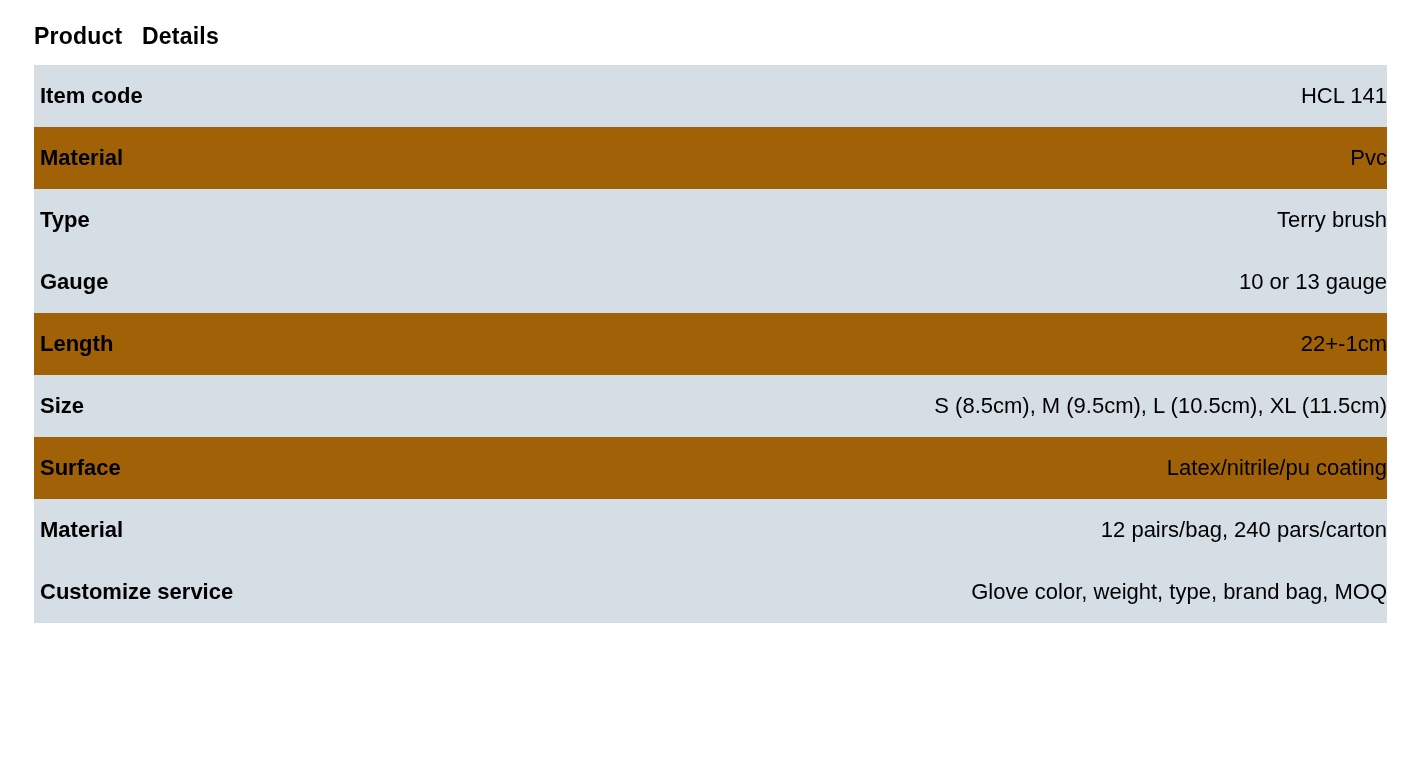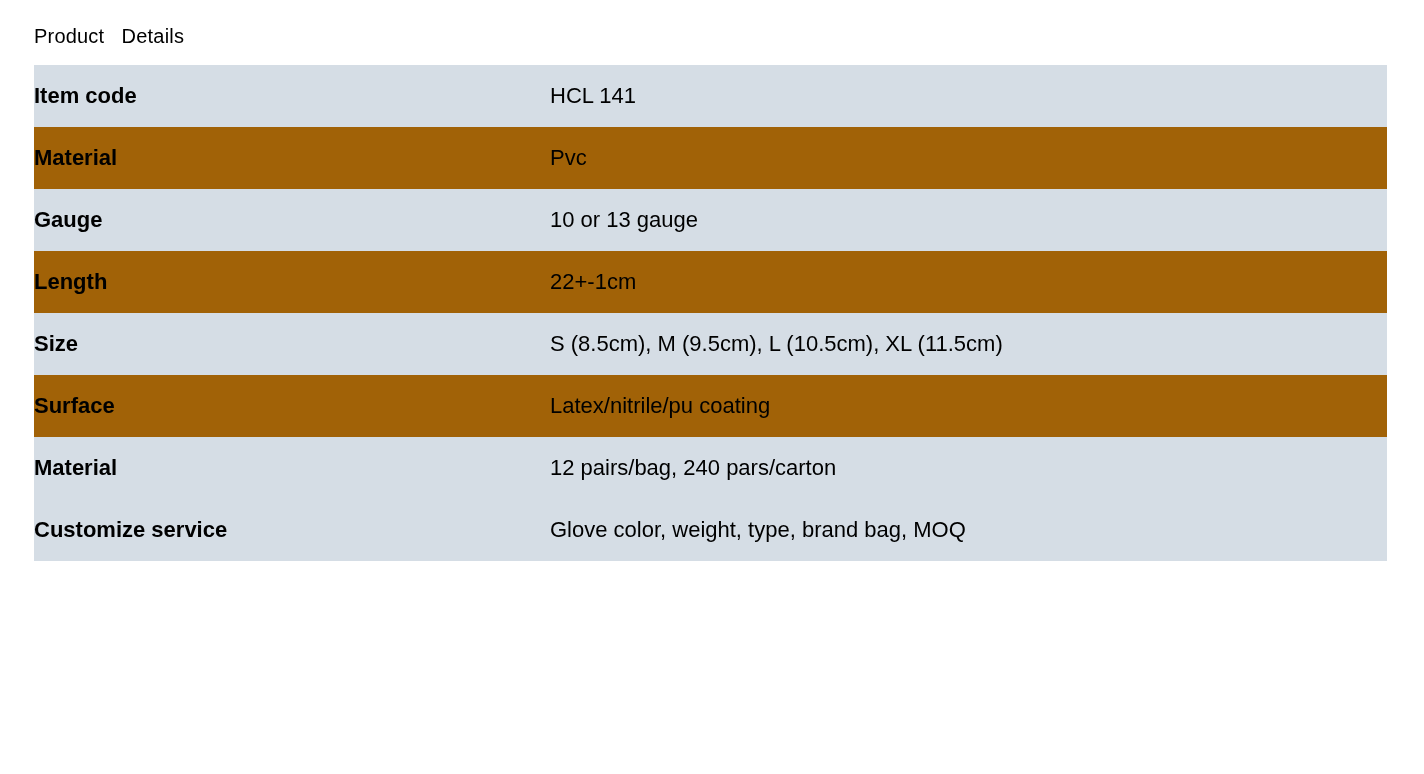--- a/index.html
+++ b/index.html
@@ -15,22 +15,22 @@
     overflow: hidden;
   }
   .page {
     width: 1424px;
     height: 774px;
     box-sizing: border-box;
     padding: 0;
     position: relative;
   }
   .page-title {
-    font-size: 20px;
-    font-weight: normal;
+    font-size: 23px;
+    font-weight: bold;
     letter-spacing: 0.2px;
     margin: 16px 0 0 34px;
     line-height: 40px;
     white-space: pre;
   }
   .spec-table {
     width: 1353px;
     margin: 9px 0 0 34px;
     border-collapse: collapse;
     table-layout: fixed;
@@ -46,24 +46,26 @@
   }
   .spec-table td {
     padding: 0;
     vertical-align: middle;
     font-size: 22px;
     line-height: 28px;
   }
   .spec-table td.label {
     width: 512px;
     font-weight: bold;
+    padding-left: 6px;
   }
   .spec-table td.value {
     font-weight: normal;
     padding-left: 4px;
+    text-align: right;
   }
 </style>
 </head>
 <body>
 
 <div class="page">
 
   <div class="page-title">Product   Details</div>
 
   <table class="spec-table">
@@ -72,20 +74,24 @@
       <tr class="shaded">
         <td class="label">Item code</td>
         <td class="value">HCL 141</td>
       </tr>
 
       <tr class="plain">
         <td class="label">Material</td>
         <td class="value">Pvc</td>
       </tr>
 
+      <tr class="shaded">
+        <td class="label">Type</td>
+        <td class="value">Terry brush</td>
+      </tr>
 
 
       <tr class="shaded">
         <td class="label">Gauge</td>
         <td class="value">10 or 13 gauge</td>
       </tr>
 
       <tr class="plain">
         <td class="label">Length</td>
         <td class="value">22+-1cm</td>

